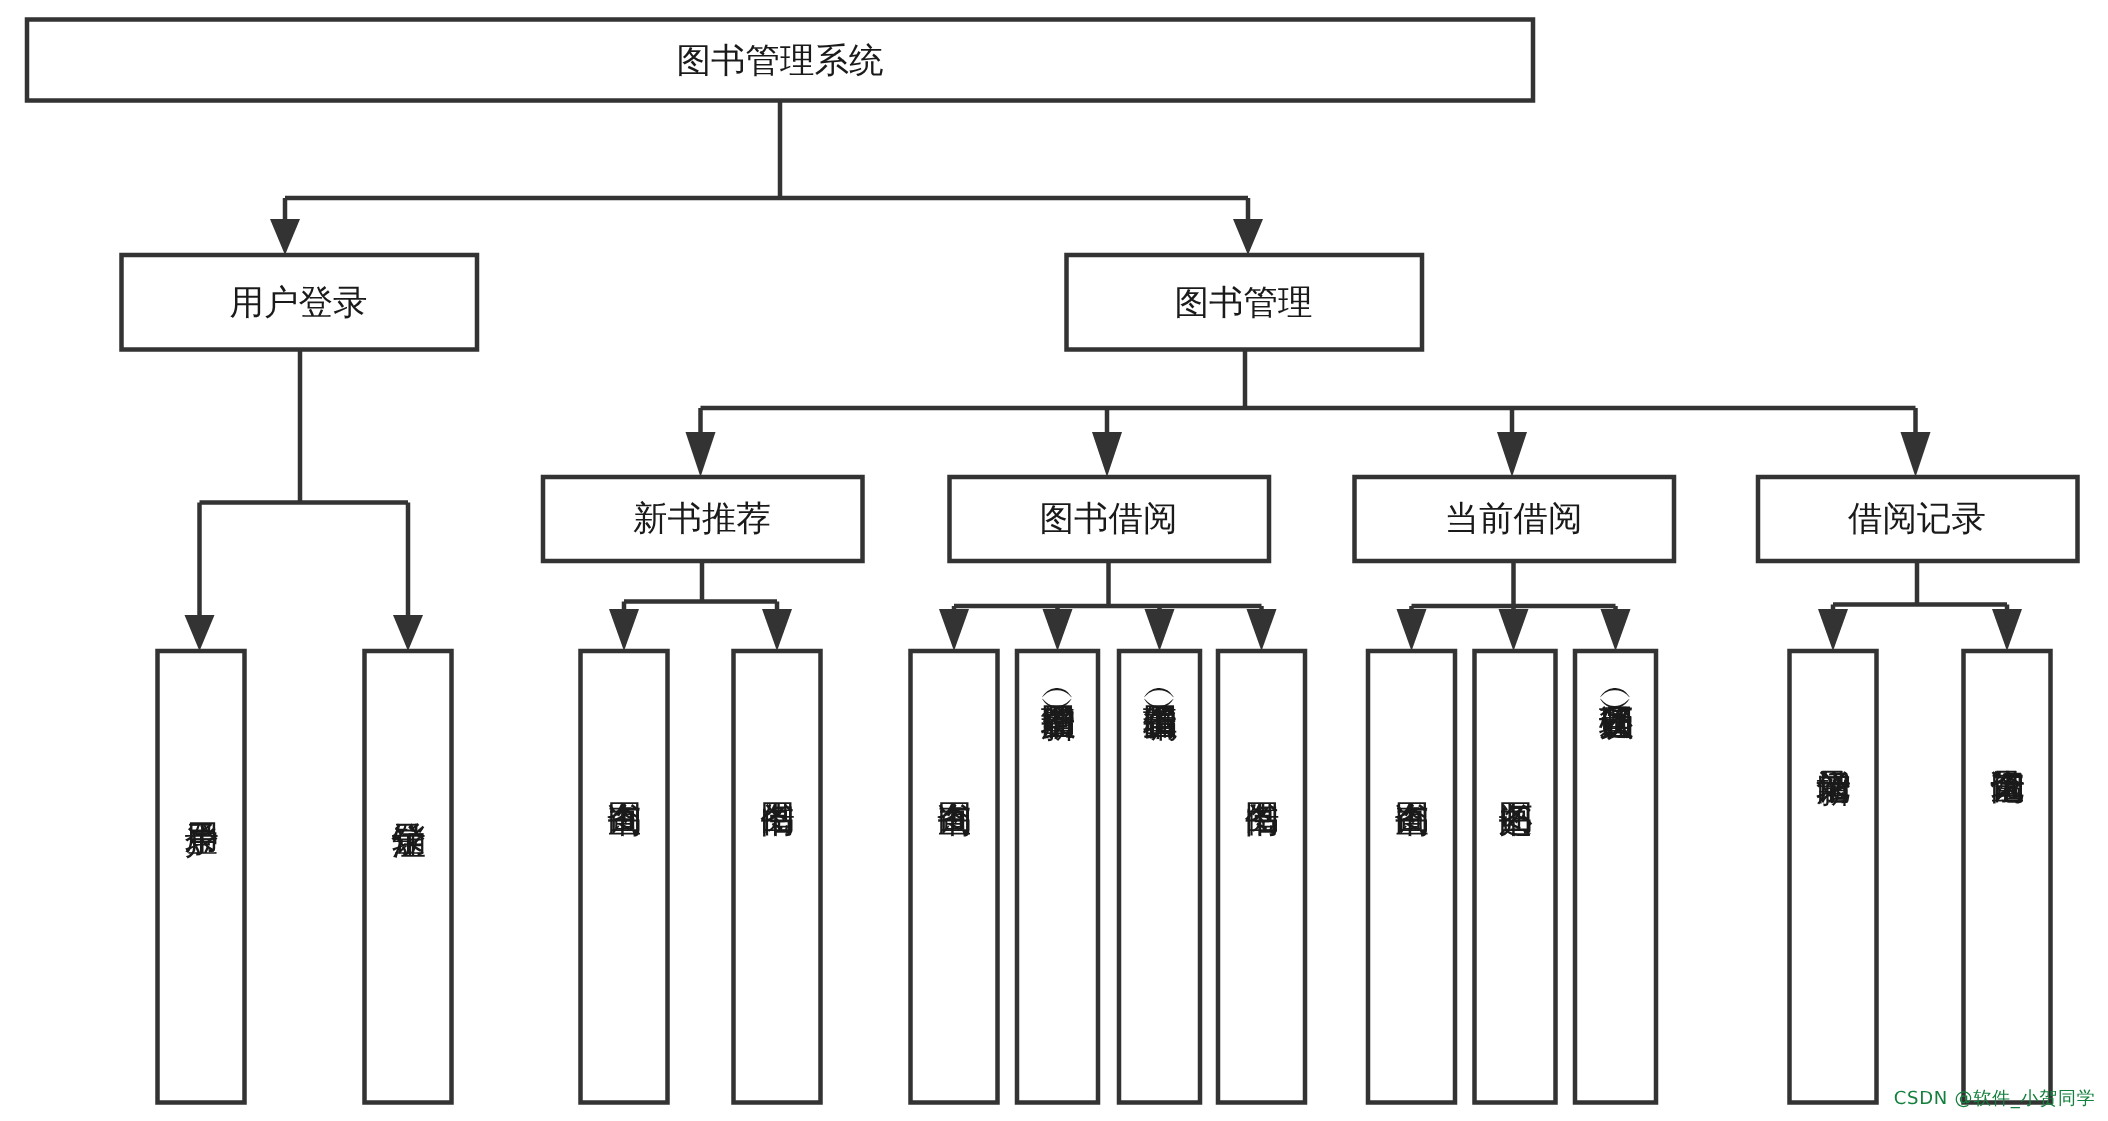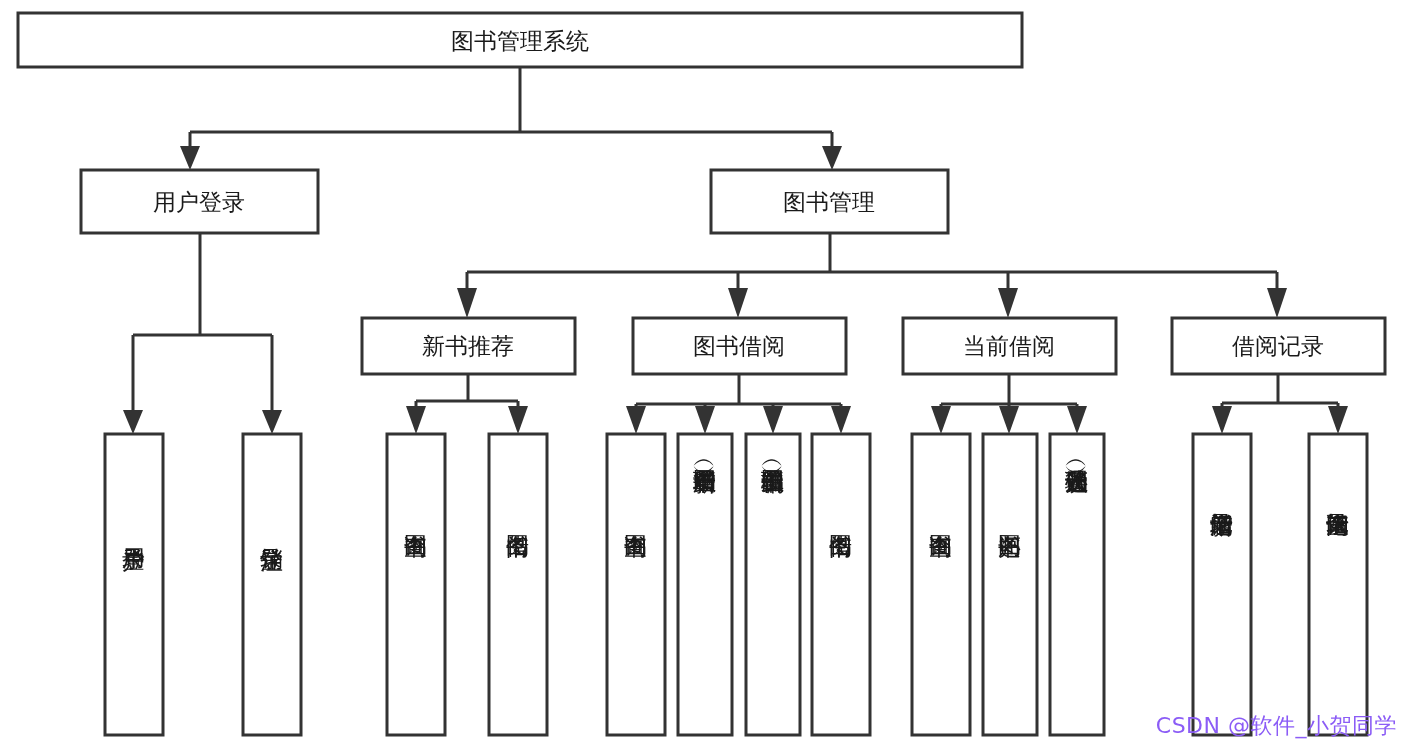--- a/index.html
+++ b/index.html
@@ -52,22 +52,22 @@
   }
   .arrow-head {
     fill: #333333;
     stroke: none;
   }
   .watermark {
     position: absolute;
     right: 8px;
     bottom: 6px;
     font-family: "DejaVu Sans", "Liberation Sans", sans-serif;
-    font-size: 22px;
-    color: #8b5cf6;
+    font-size: 12px;
+    color: #15803d;
     letter-spacing: 0.5px;
     white-space: nowrap;
     pointer-events: none;
   }
 </style>
 </head>
 <body>
 
 <div id="diagram-root">
 <svg class="flow" viewBox="0 0 1405 747" xmlns="http://www.w3.org/2000/svg">

